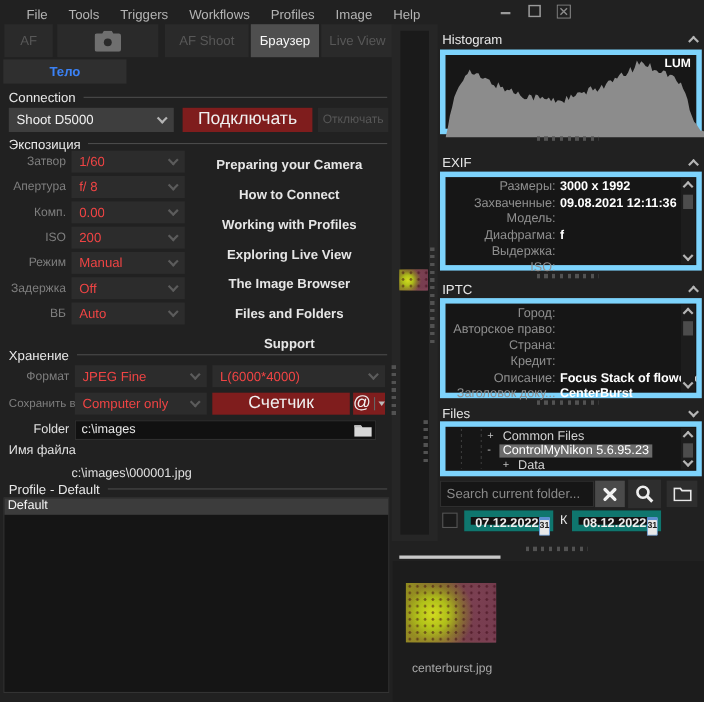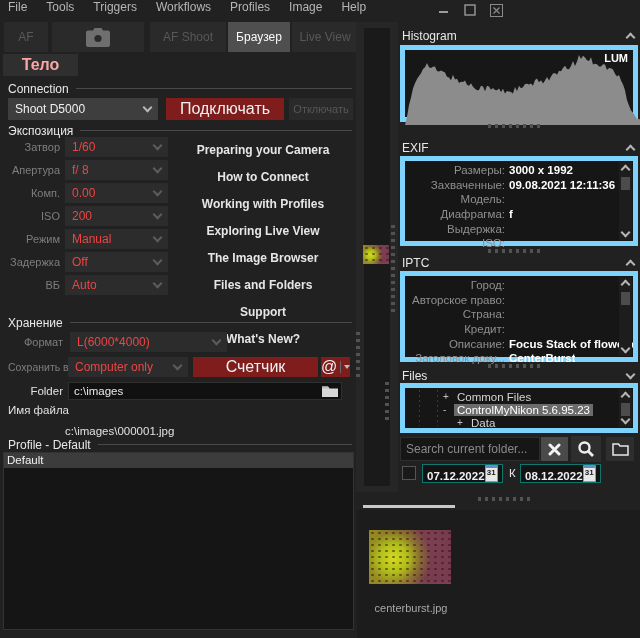--- a/index.html
+++ b/index.html
@@ -1,30 +1,30 @@
 <!DOCTYPE html>
 <html><head>
 <meta charset="utf-8">
 <style>
   html,body{margin:0;padding:0}
   body{width:640px;height:638px;background:#212121;font-family:"Liberation Sans",sans-serif;
        color:#ddd;overflow:hidden;position:relative;font-size:12px}
   .abs{position:absolute}
   
-  #menubar{position:absolute;left:0;top:0;width:508px;height:20px;display:flex;align-items:flex-start}
+  #menubar{position:absolute;left:16px;top:0;width:508px;height:20px;display:flex;align-items:flex-end}
   .menu-items{display:flex;gap:19px;padding-left:8px}
   .menu-item{color:#b5b5b5;font-size:12px;cursor:default}
   #wincontrols{position:absolute;right:4px;top:2px;display:flex;gap:10px;align-items:center}
   .wc{width:16px;height:16px;display:flex;align-items:center;justify-content:center}
   
   .tbtn{position:absolute;top:22px;height:30px;background:#2a2a2a;display:flex;align-items:center;
         justify-content:center;font-size:12px;color:#585858}
   .tbtn.active{background:#4f4f4f;color:#fafafa}
-  #tab-telo{position:absolute;left:3px;top:54px;width:75px;height:22px;background:#2f2f2f;color:#fca5a5;
-        display:flex;align-items:center;justify-content:center;font-weight:bold;font-size:16px}
+  #tab-telo{position:absolute;left:3px;top:54px;width:112px;height:22px;background:#2f2f2f;color:#3b82f6;
+        display:flex;align-items:center;justify-content:center;font-weight:bold;font-size:12px}
   
   .sec-h{position:absolute;left:8px;width:344px;height:13px;display:flex;align-items:center}
   .sec-h span{color:#e8e8e8;white-space:nowrap}
   .rule{flex:1;height:1px;background:#4a4a4a;margin-left:7px}
   
   .dd{background:#2c2c2c;height:20px;display:flex;align-items:center;padding:0 7px;justify-content:space-between}
   .dd .dd-val{color:#ef4444;font-size:12px;white-space:nowrap;overflow:hidden}
   .dd.enabled{background:#3e3e3e}
   .dd.enabled .dd-val{color:#f0f0f0}
   .chev{display:inline-block;width:5px;height:5px;border-right:2px solid #5c5c5c;border-bottom:2px solid #5c5c5c}
@@ -76,22 +76,22 @@
   .tree-label{color:#d4d4d4;white-space:nowrap;padding:0 3px}
   .tree-label.sel{background:#6b6b6b;color:#fff}
   .tree-guides{position:absolute;top:2px;bottom:2px;width:1px;
         background:repeating-linear-gradient(to bottom,#3a3a3a 0 2px,transparent 2px 5px)}
   
   #search-input{position:absolute;left:400px;top:437px;width:128px;height:22px;background:#161616;
         border:1px solid #2e2e2e;color:#c9c9c9;font-size:12px;padding:0 5px;outline:none;
         font-family:"Liberation Sans",sans-serif}
   #search-input::placeholder{color:#8a8a8a}
   .ibtn{position:absolute;display:flex;align-items:center;justify-content:center}
-  .datefield{position:absolute;top:464px;height:19px;background:#131313;border:1px solid #0f766e;display:flex;
-        align-items:flex-end;justify-content:space-between;padding:0 4px;box-sizing:border-box}
+  .datefield{position:absolute;top:464px;height:19px;background:#131313;border:6px solid #0f766e;display:flex;
+        align-items:flex-start;justify-content:space-between;padding:0 4px;box-sizing:border-box}
   .datefield span{color:#efefef;font-size:11.5px;font-weight:600}
   .cal{width:14px;height:13px;background:#e8e8e8;border:1px solid #6f9fd8;border-top:3px solid #5b8fd0;
        color:#1a1a1a;font-size:8px;line-height:10px;text-align:center;border-radius:1px;font-weight:bold}
   #checkbox-date{position:absolute;left:402px;top:466px;width:12px;height:12px;background:#1a1a1a;border:1px solid #555}
   
   #browser{position:absolute;left:357px;top:510px;width:283px;height:128px;background:#1c1c1c}
   .flower{background:
      radial-gradient(circle at 30% 52%, rgba(214,224,30,.97) 0%, rgba(178,197,24,.95) 22%, rgba(150,148,30,.6) 40%, rgba(120,90,40,0) 58%),
      radial-gradient(circle at 78% 22%, rgba(122,62,82,.95), rgba(92,42,62,.6) 50%, transparent 78%),
      radial-gradient(circle at 88% 78%, rgba(168,92,112,.9), transparent 62%),
@@ -235,20 +235,24 @@
     <div class="hlink">Support</div>
     <div class="hlink">What's New?</div>
   </div>
 
 <div class="sec-h" style="top:316px">
   <span>Хранение</span>
     <i class="rule"></i>
 </div>
 <div class="st-row" style="top:332px;width:344px">
   <span class="flabel st-lab">Формат</span>
+  <div class="dd" style="width:106px;margin-left:3px">
+    <span class="dd-val">JPEG Fine</span>
+    <i class="chev down"></i>
+  </div>
   <div class="dd" style="width:143px;margin-left:5px">
     <span class="dd-val">L(6000*4000)</span>
     <i class="chev down"></i>
   </div>
 </div>
 <div class="st-row" style="top:357px;width:344px">
   <span class="flabel st-lab" style="font-size:10.5px">Сохранить в</span>
   <div class="dd" style="width:106px;margin-left:3px">
     <span class="dd-val">Computer only</span>
     <i class="chev down"></i>

